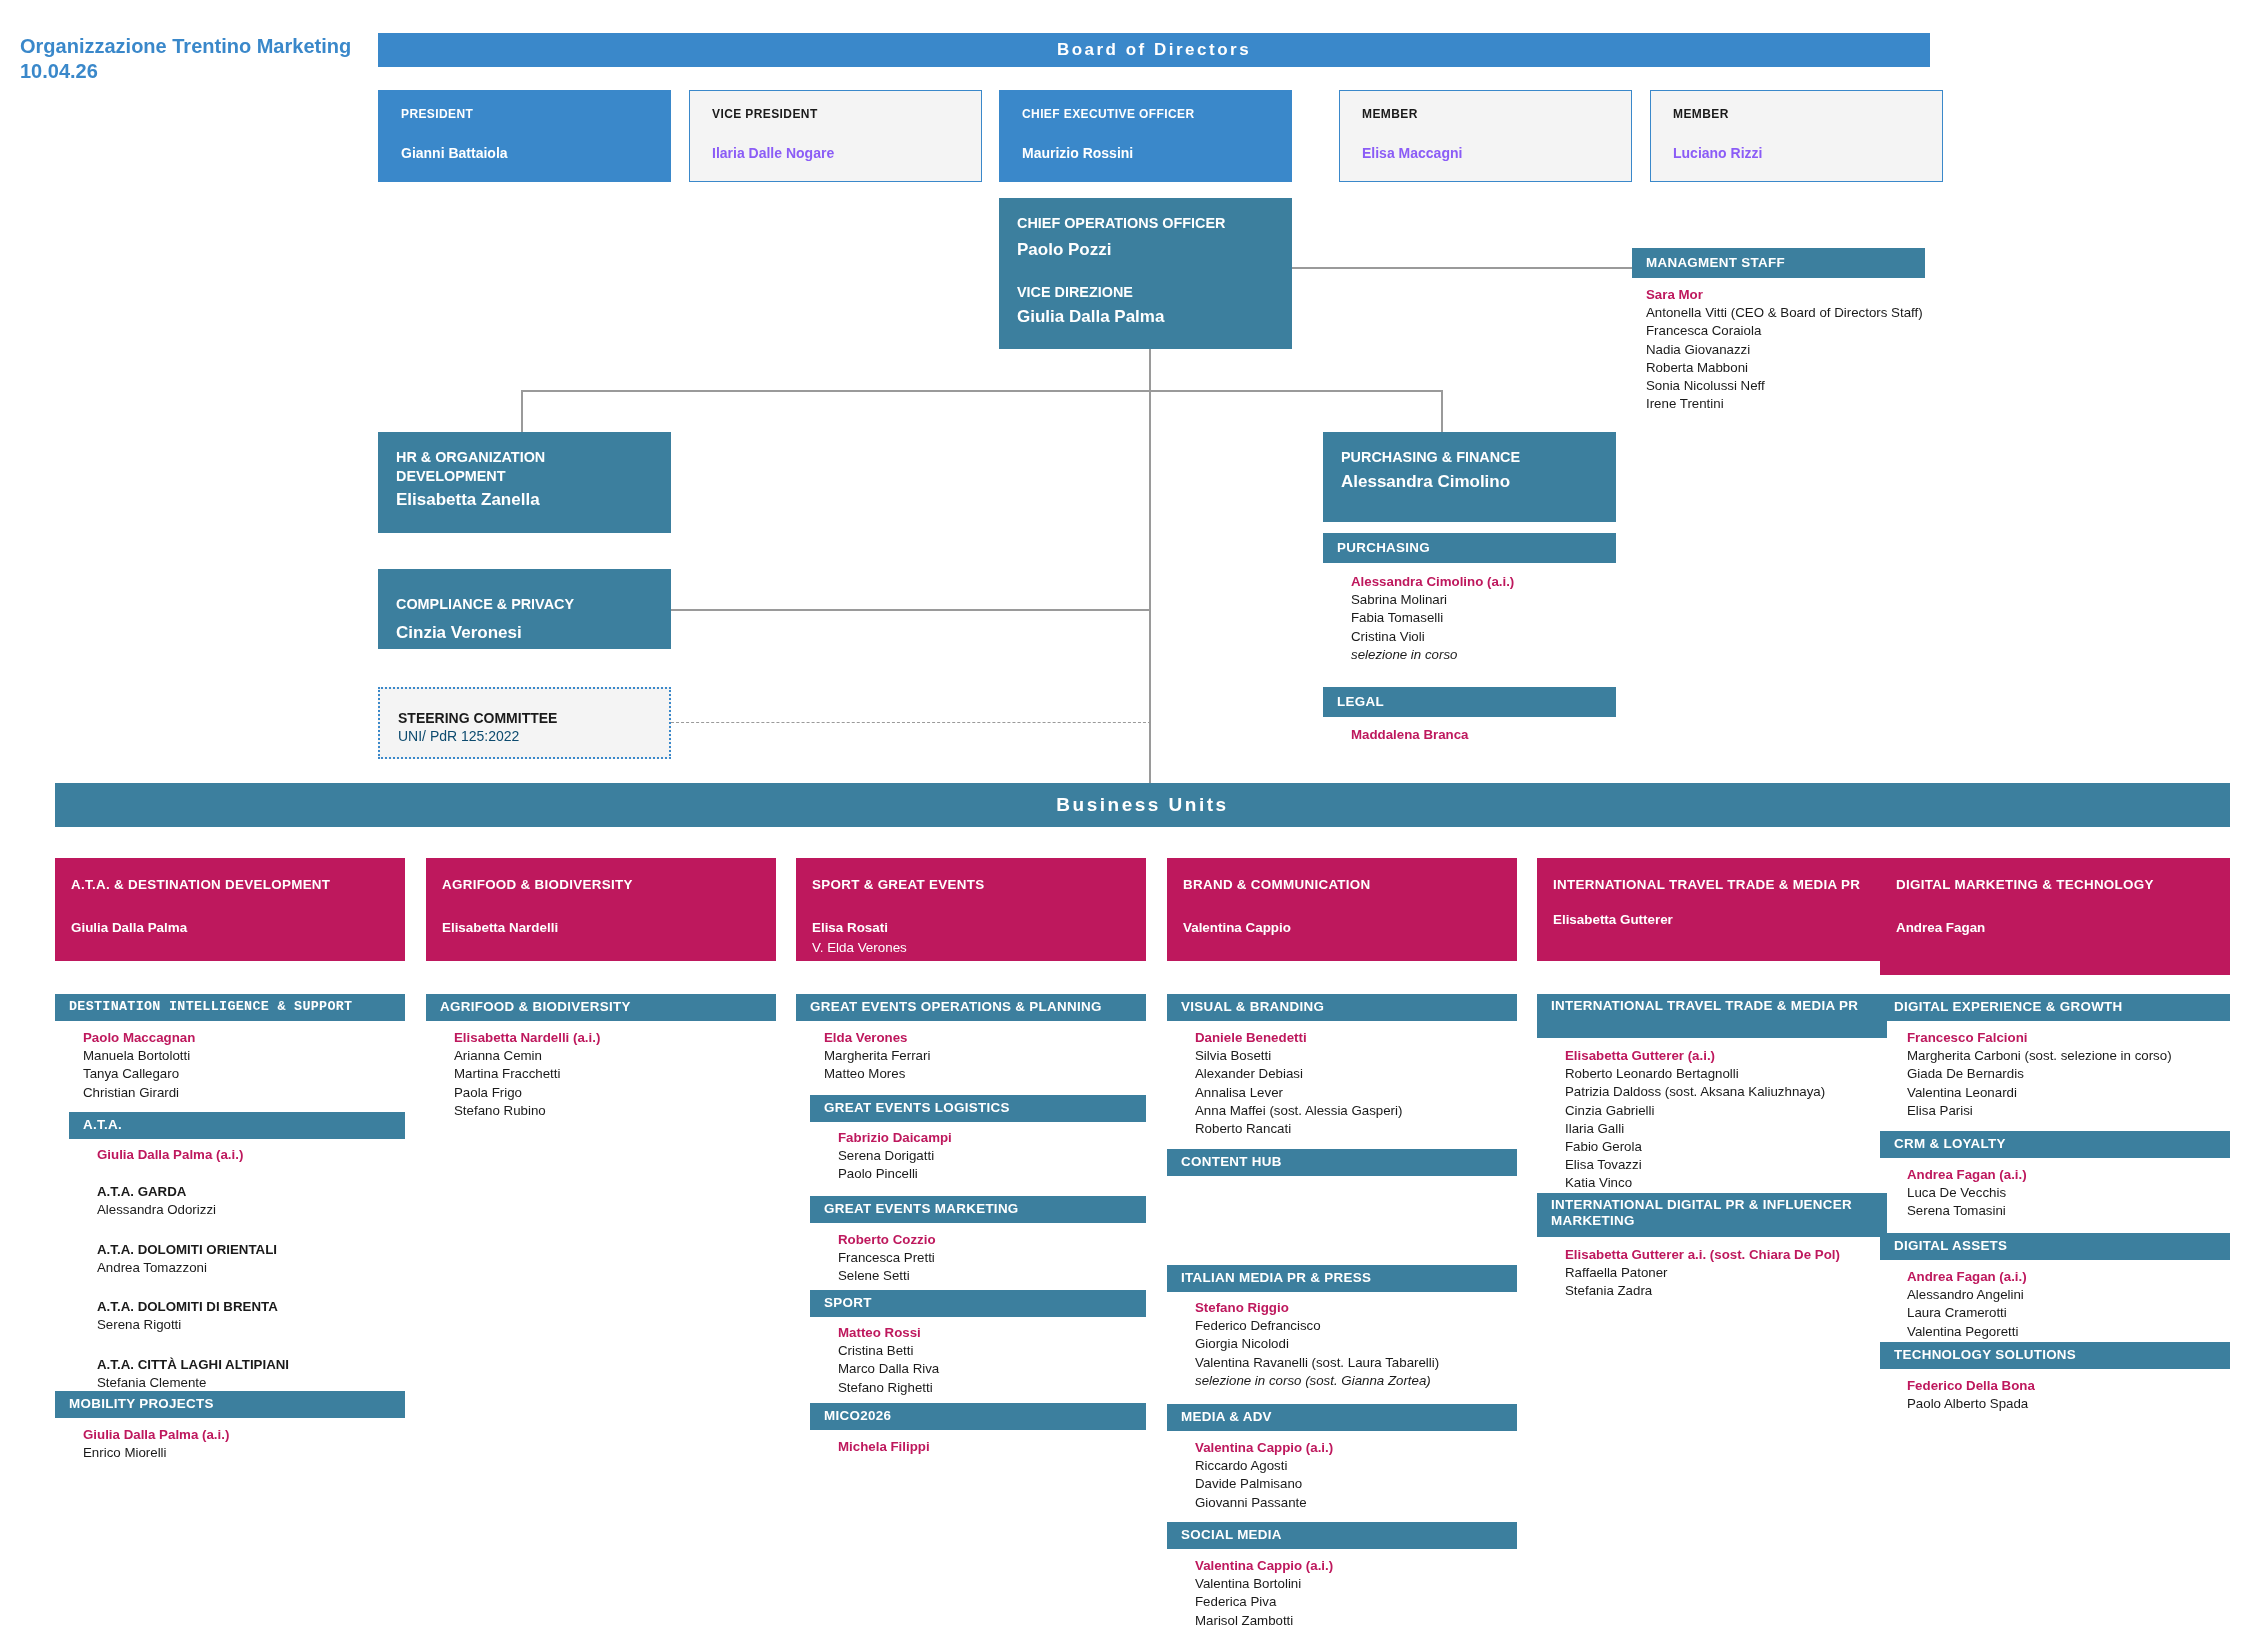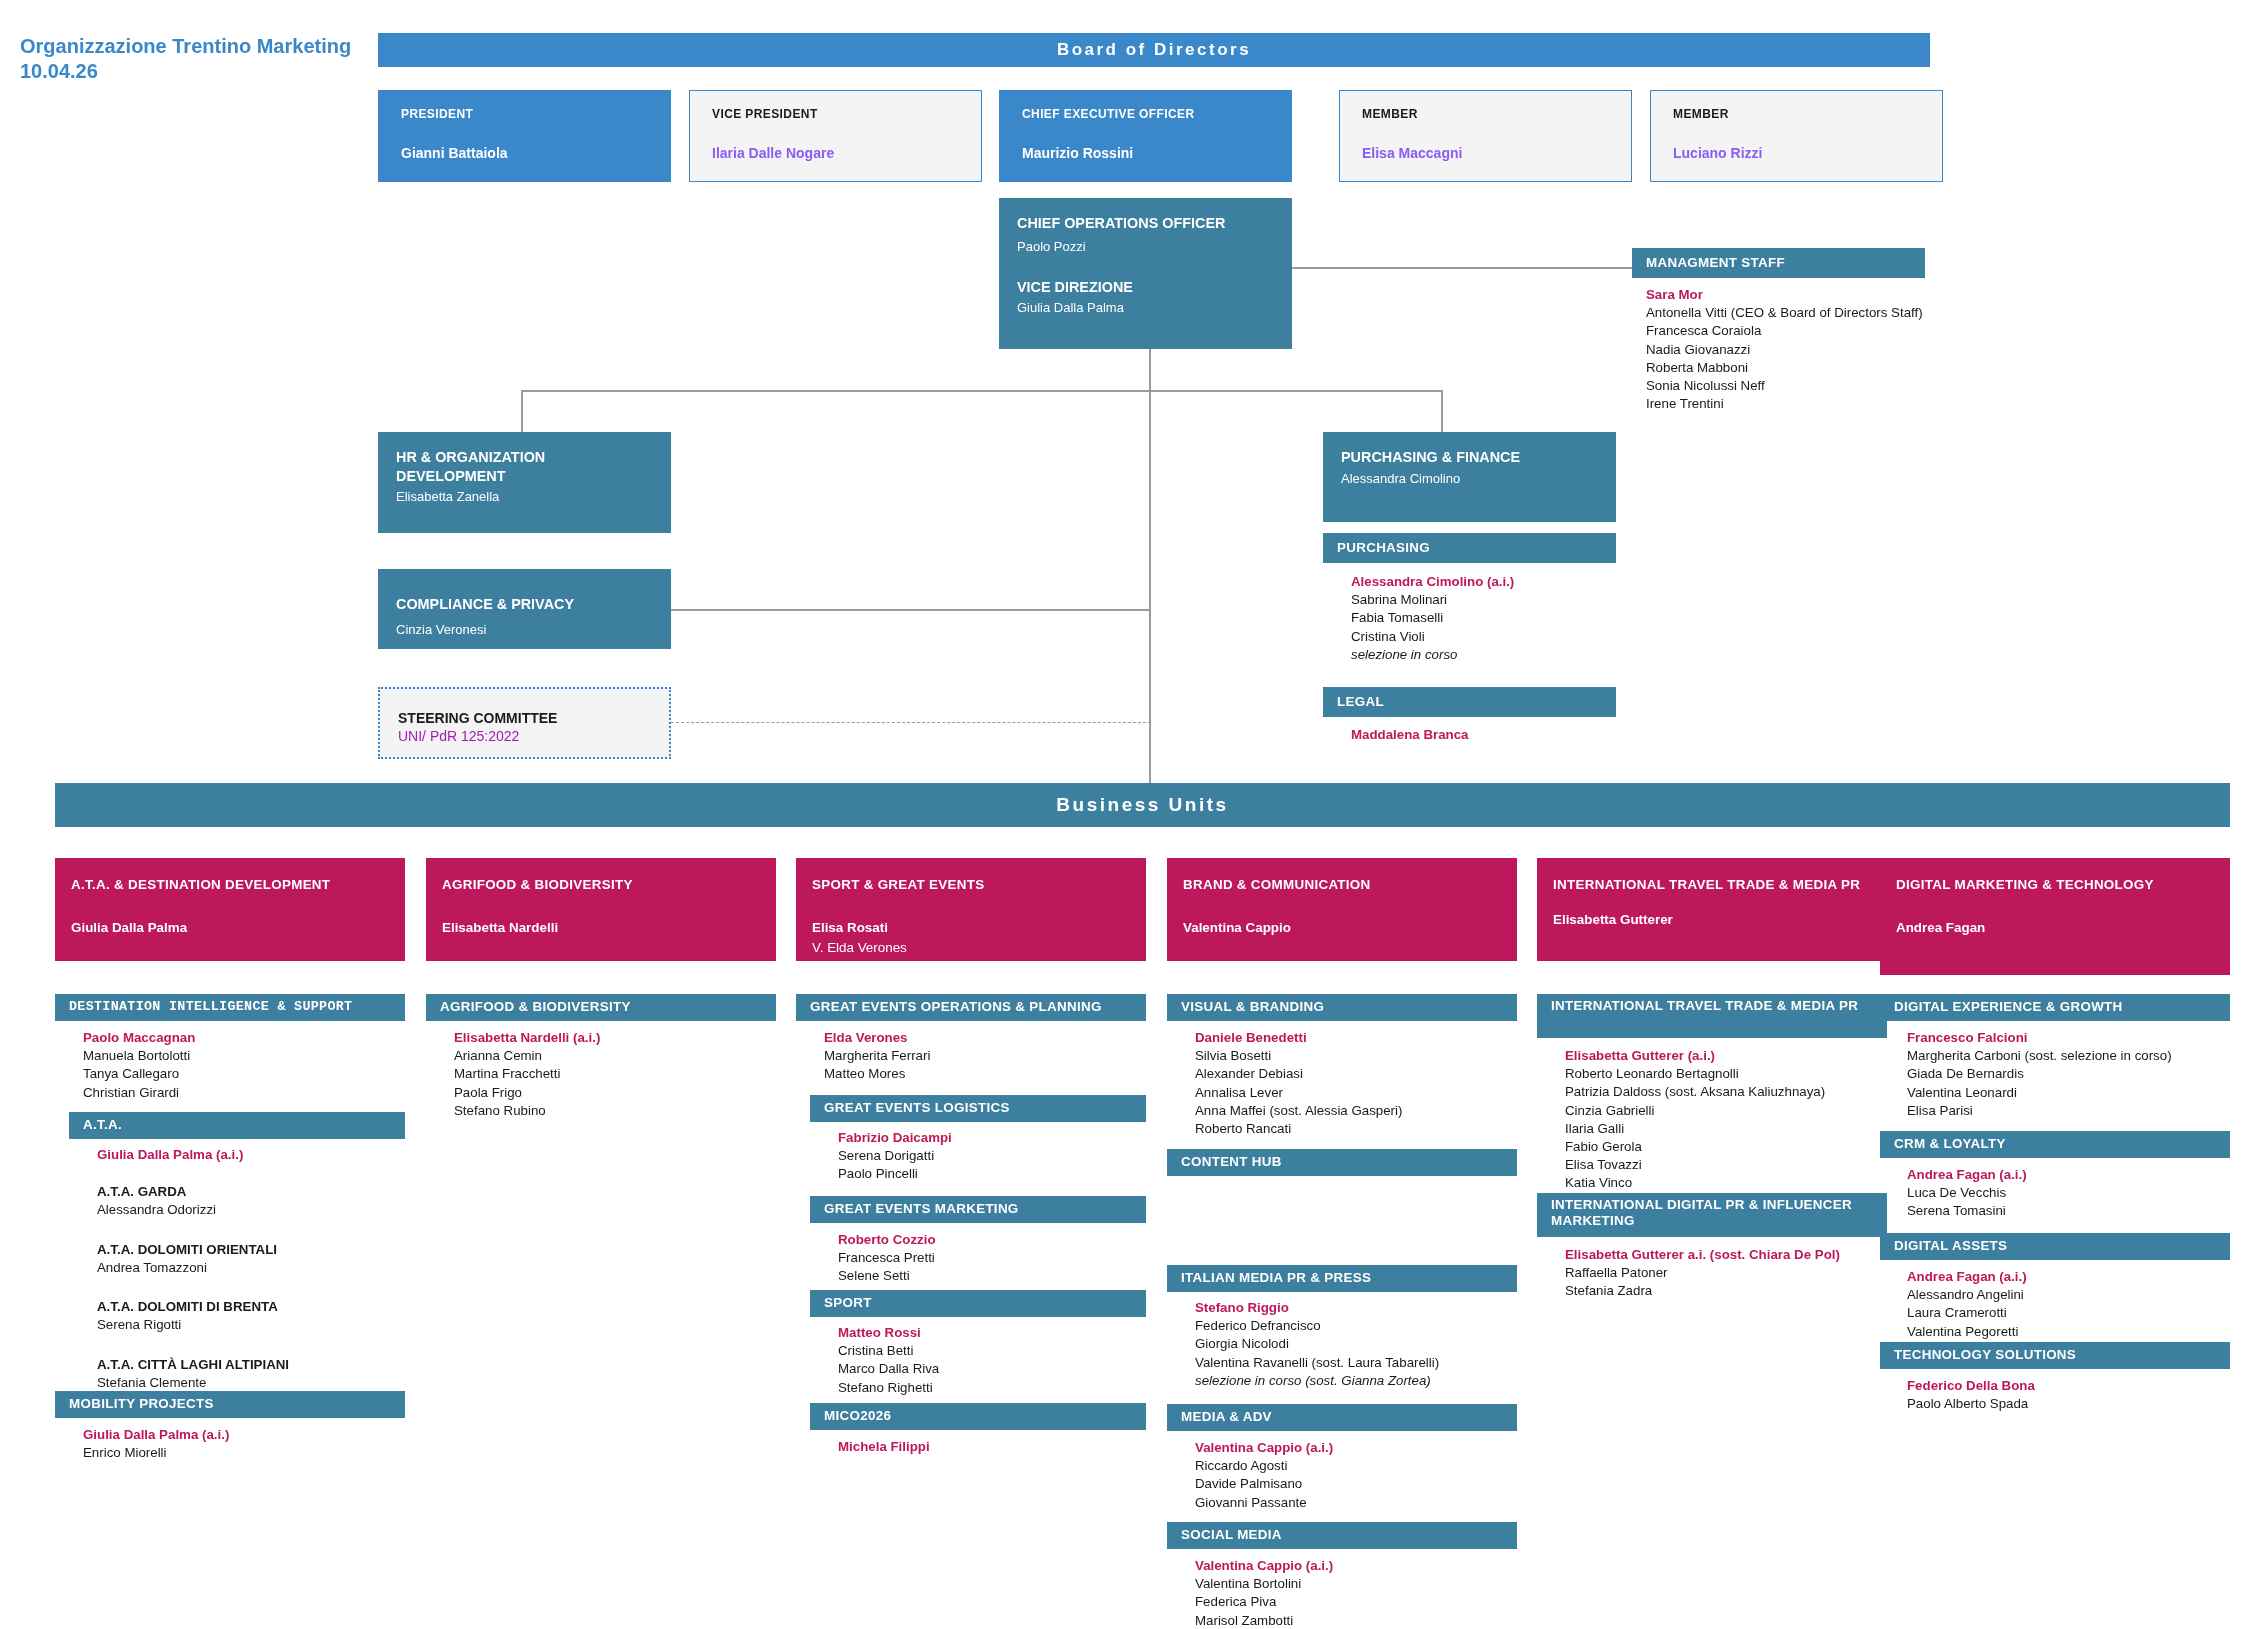--- a/index.html
+++ b/index.html
@@ -45,21 +45,21 @@
   .card .name { font-size: 14px; font-weight: bold; }
   .card.filled .role, .card.filled .name { color: #ffffff; }
   .card.light .role { color: #1a1a1a; }
   .card.light .name { color: #8b5cf6; }
 
   
   .tbox {
     background: #3c7f9e; color: #fff; padding: 16px 18px;
   }
   .tbox .t1 { font-size: 14.4px; font-weight: bold; line-height: 1.3; }
-  .tbox .t2 { font-size: 13px; font-weight: normal; line-height: 1.3; }
+  .tbox .t2 { font-size: 17px; font-weight: bold; line-height: 1.3; }
   .tbox .sp { height: 22px; }
 
   
   .strip {
     background: #3c7f9e; color: #fff;
     font-size: 13.4px; font-weight: bold; letter-spacing: 0.3px;
     display: flex; align-items: center; padding-left: 14px;
     line-height: 1.2;
   }
   .strip.two { padding-top: 4px; padding-bottom: 4px; display:block; }
@@ -68,21 +68,21 @@
   .plist { font-size: 13.3px; line-height: 1.37; color: #1a1a1a; padding-left: 14px; }
   .plist .lead { color: #be185d; font-weight: bold; }
   .plist .it { font-style: italic; }
 
   
   .dashed {
     border: 2px dotted #3a88ca; background: #f4f4f4;
     padding: 16px 18px;
   }
   .dashed .t1 { font-size: 14px; font-weight: bold; color: #1a1a1a; line-height: 1.3; }
-  .dashed .t2 { font-size: 14px; color: #a21caf; line-height: 1.3; }
+  .dashed .t2 { font-size: 14px; color: #0c4a6e; line-height: 1.3; }
 
   
   .ln { position: absolute; background: #9a9a9a; }
   .ln-h { height: 1.5px; }
   .ln-v { width: 1.5px; }
   .ln-dash-h {
     position:absolute; height:0; border-top: 1.5px dashed #9a9a9a;
   }
 
   

